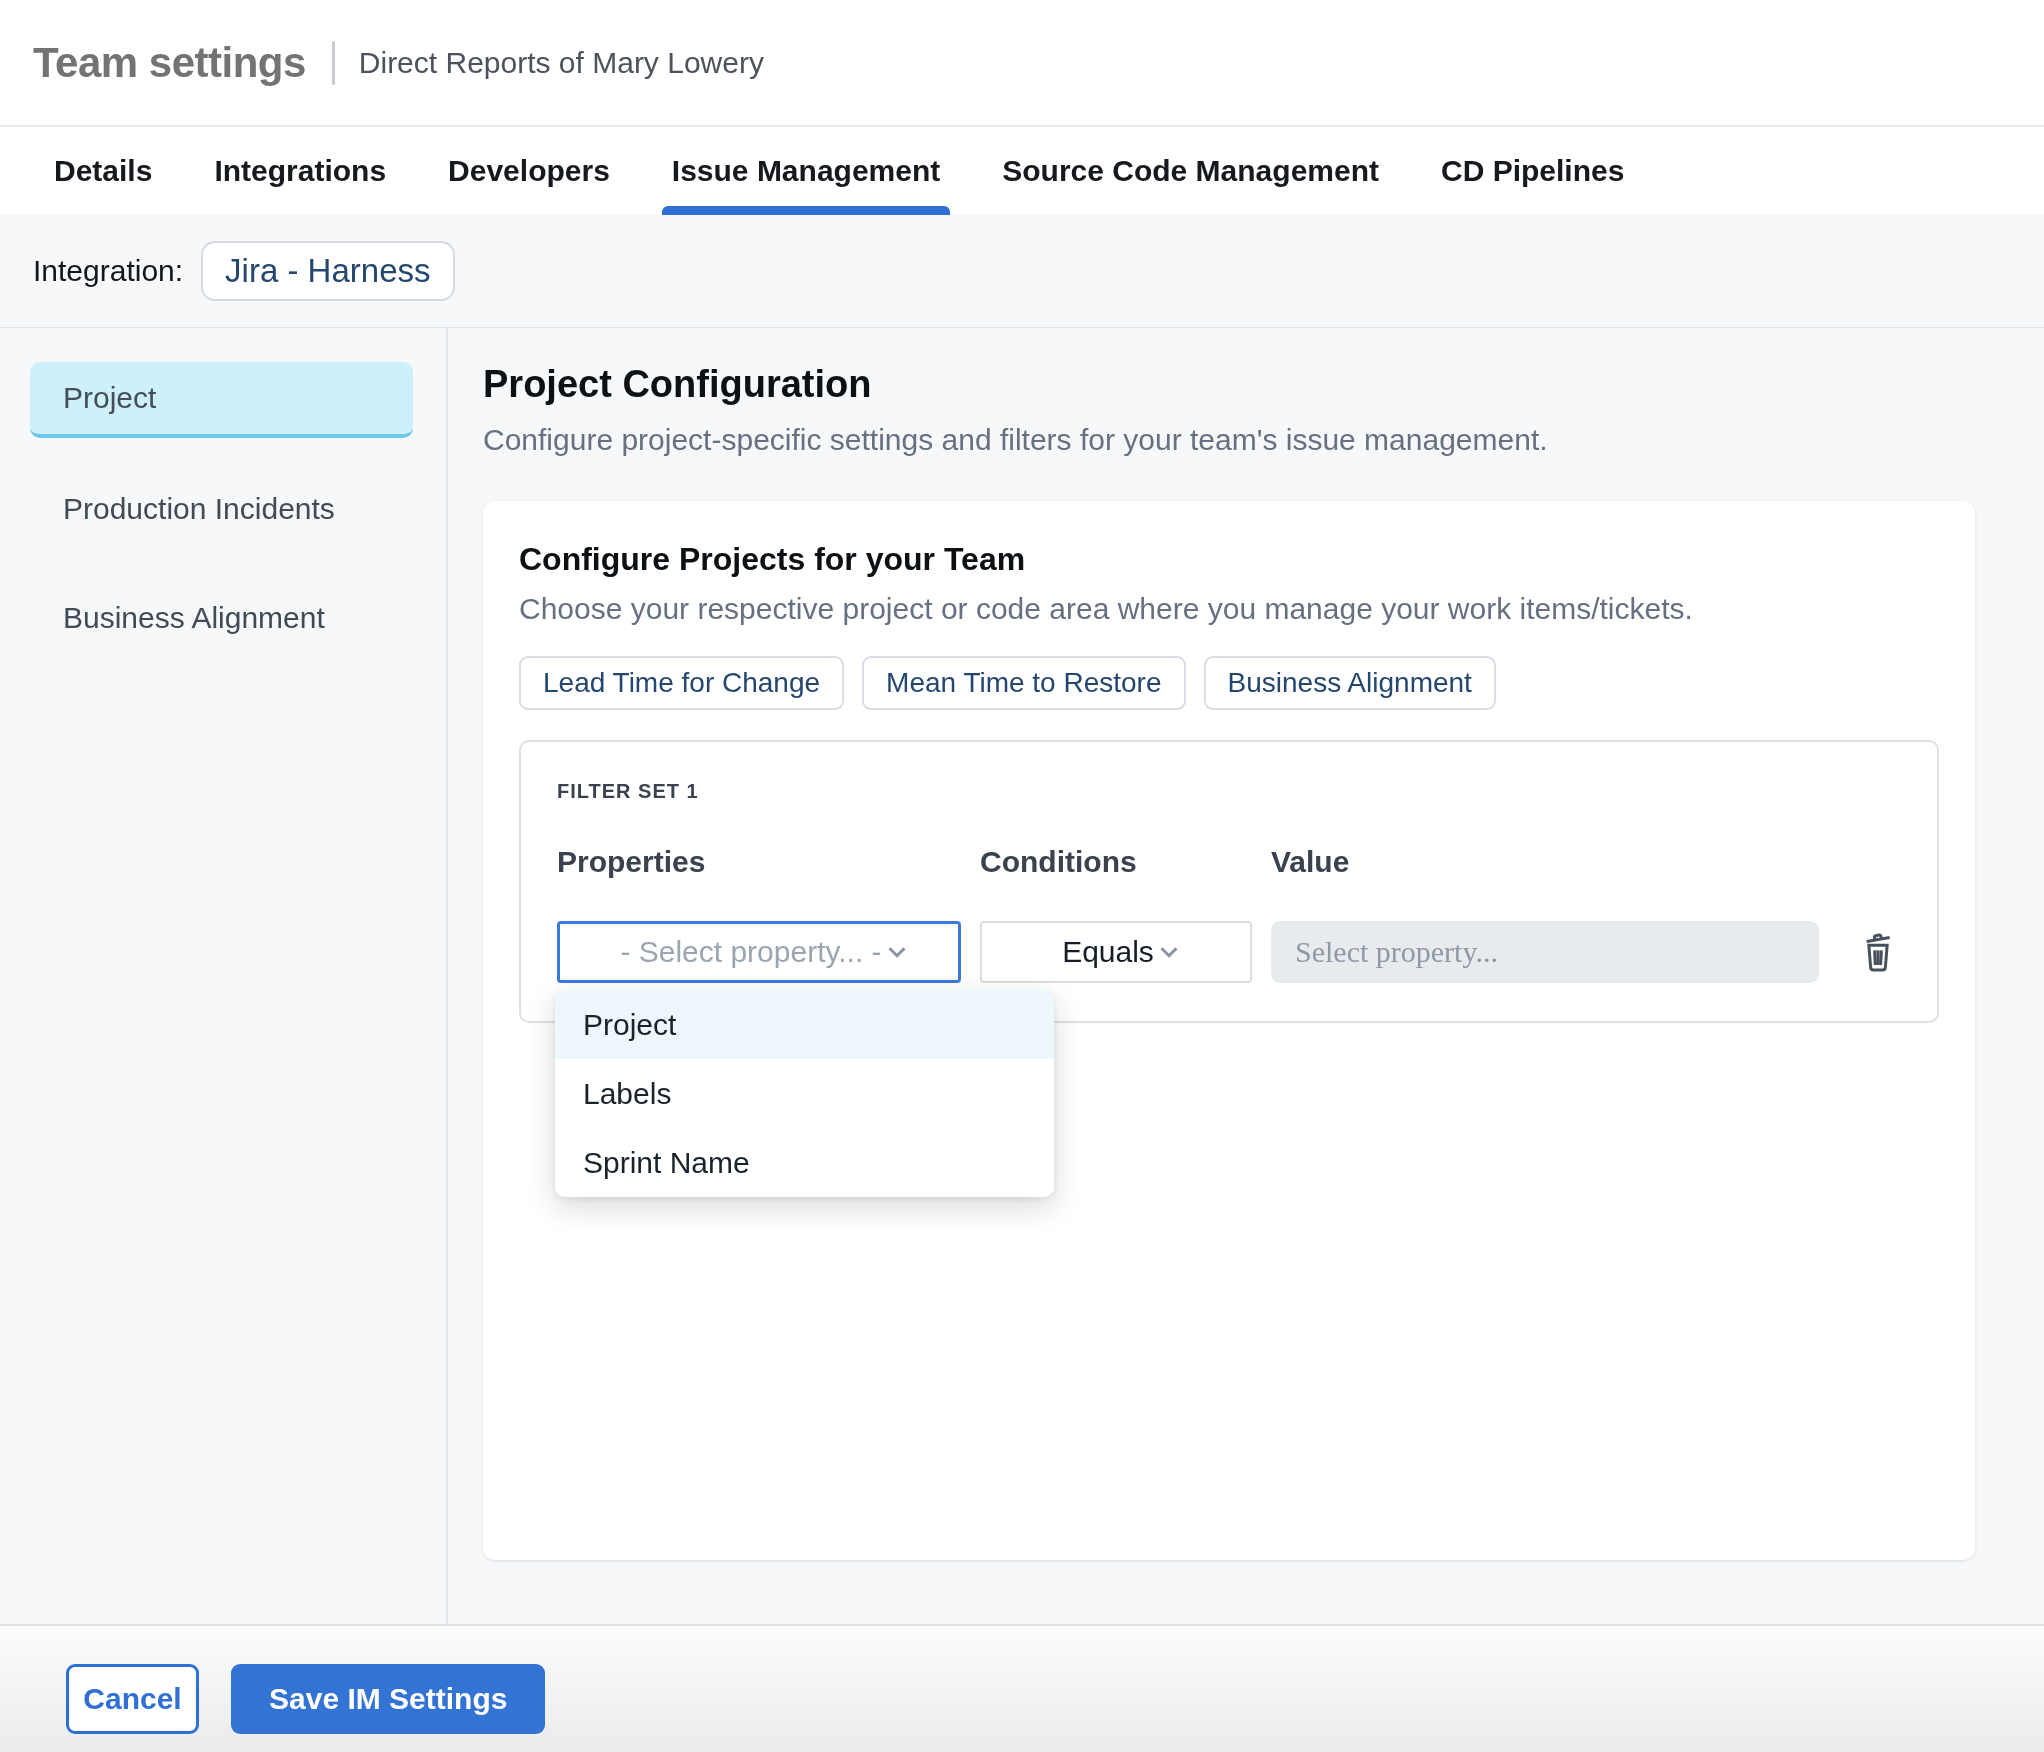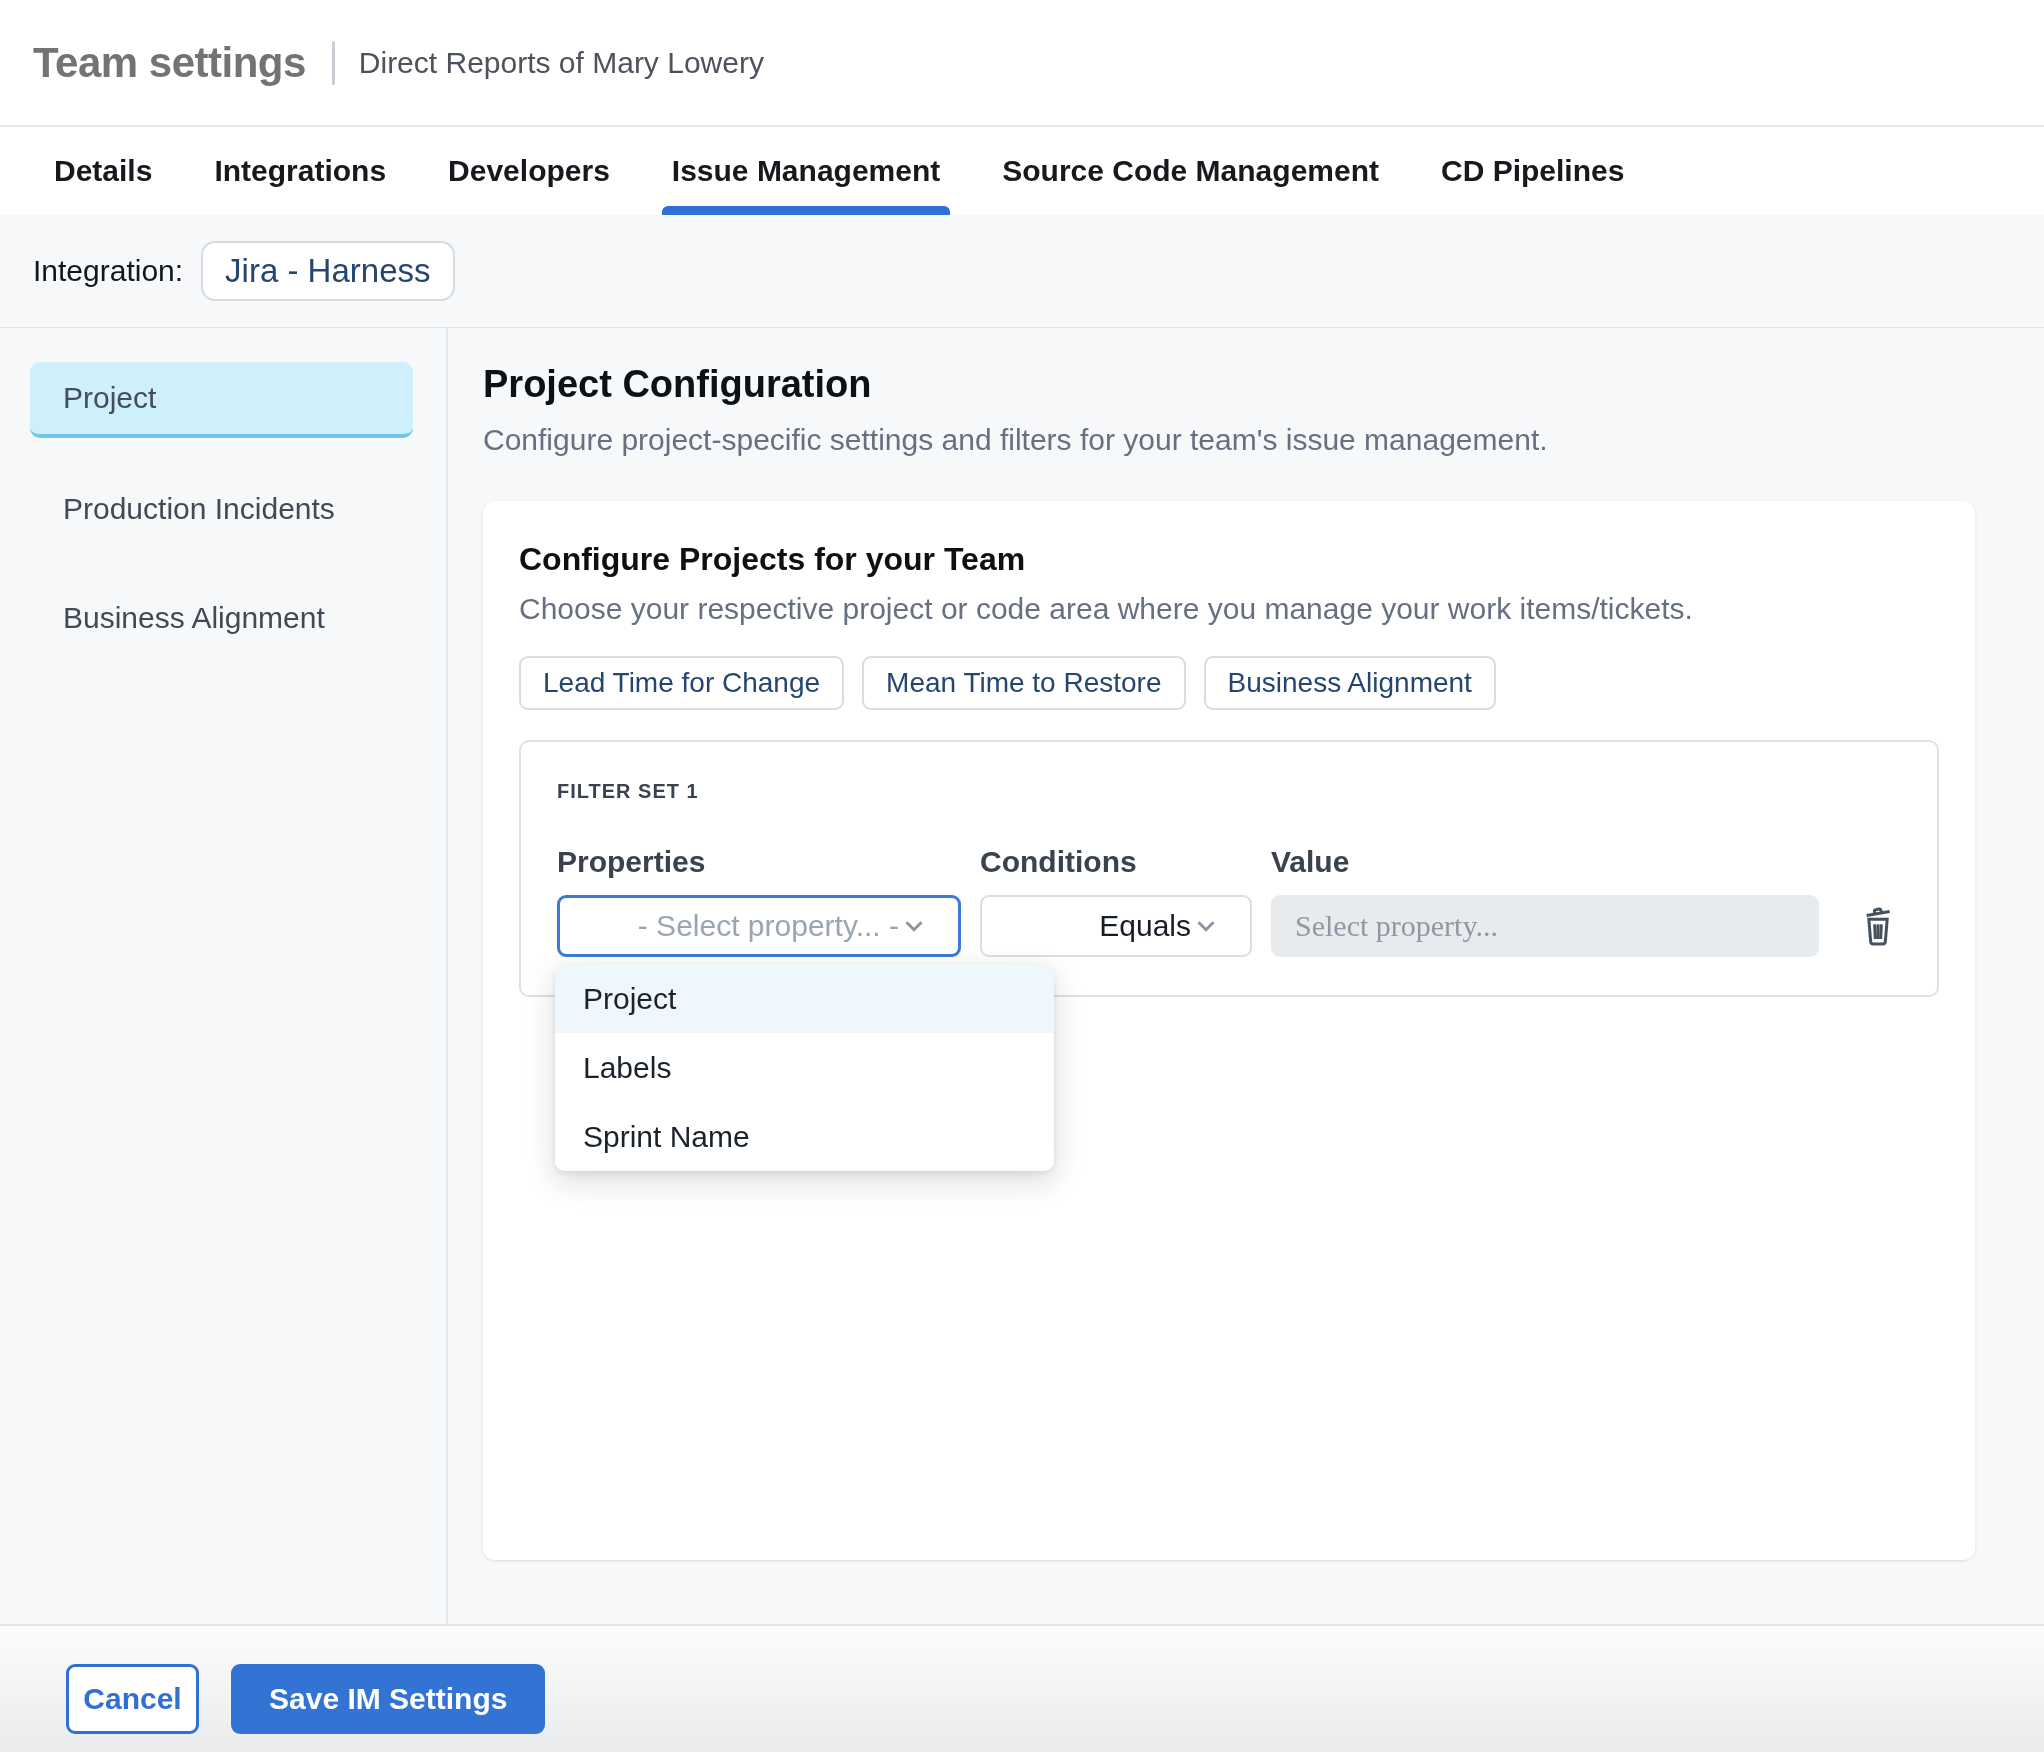--- a/index.html
+++ b/index.html
@@ -44,25 +44,25 @@
   .card-title { font-size:32px; font-weight:700; color:#0e1114; }
   .card-desc { font-size:30px; color:#667080; margin-top:14px; }
 
   .metric-chips { display:flex; gap:18px; margin-top:30px; }
   .metric-chip { background:#ffffff; border:2px solid #d8dde3; border-radius:9px; padding:9px 22px; font-size:28px; font-weight:500; color:#24466f; cursor:pointer; font-family:inherit; }
 
   
   .filter-box { margin-top:30px; border:2px solid #dde1e6; border-radius:10px; padding:38px 36px; position:relative; }
   .filter-title { font-size:20px; font-weight:700; letter-spacing:1px; color:#39424e; }
   .filter-grid { display:grid; grid-template-columns:404px 272px 548px 1fr; column-gap:19px; margin-top:42px; align-items:center; }
-  .col-header { font-size:30px; font-weight:700; color:#39424e; margin-bottom:16px; }
+  .col-header { font-size:30px; font-weight:700; color:#39424e; margin-bottom:42px; }
   .col-header.empty { visibility:hidden; }
 
   .select-wrap { position:relative; }
-  .select-box { height:62px; display:flex; align-items:center; justify-content:flex-end; padding:0 29px 0 20px; border-radius:9px; background:#fff; font-size:30px; cursor:pointer; }
+  .select-box { height:62px; display:flex; align-items:center; justify-content:center; padding:0 6px 0 20px; border-radius:4px; background:#fff; font-size:30px; cursor:pointer; }
   .select-box.focused { border:3px solid #3b7adb; }
   .select-box.normal { border:2px solid #d9dee3; }
   .placeholder-text { color:#9aa5b1; }
   .select-value { color:#161d26; }
   .chev { width:30px; height:30px; stroke:#8b95a0; stroke-width:2.4; fill:none; flex:0 0 auto; }
 
   .value-input { height:62px; width:100%; background:#e7ebee; border:none; border-radius:9px; padding:0 24px; font-size:30px; font-family:Liberation Serif, serif; color:#3a4450; }
   .value-input::placeholder { color:#8e99a4; }
 
   .trash-btn { background:none; border:none; cursor:pointer; justify-self:start; margin-left:14px; padding:6px; line-height:0; }

